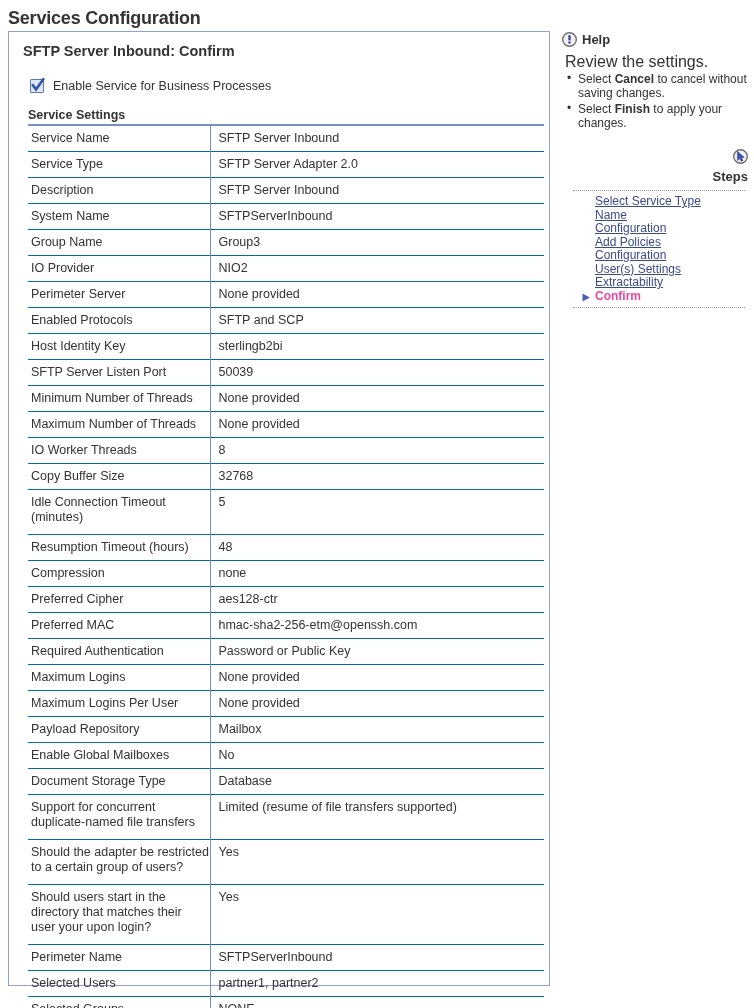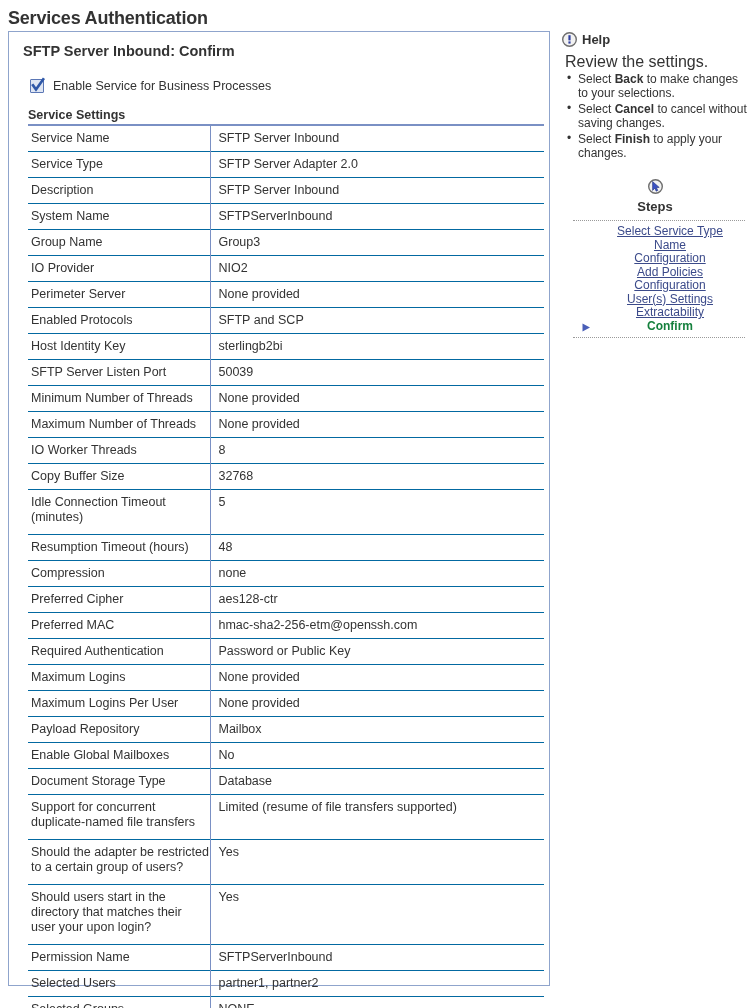--- a/index.html
+++ b/index.html
@@ -95,21 +95,21 @@
   .settings tr.tall td { padding-bottom: 9px; }
 
   
   .sidebar {
     position: absolute;
     left: 562px; top: 32px;
     width: 186px;
   }
   .side-head {
     display: flex;
-    align-items: center;
+    align-items: flex-end;
     gap: 5px;
     font-size: 13px;
     font-weight: bold;
     color: #333333;
   }
   .side-head .ico { flex: 0 0 auto; display: block; }
   .help-text {
     font-size: 16px;
     color: #333333;
     margin: 8px 0 0 3px;
@@ -136,51 +136,50 @@
   }
   .help-list b { font-weight: bold; }
 
   .steps-head { margin-top: 19px; flex-direction: column; }
   .steps-box {
     margin: 6px 0 0 11px;
     width: 172px;
     border-top: 1px dotted #9a9a9a;
     border-bottom: 1px dotted #9a9a9a;
     padding: 4px 0 4px 0;
-    text-align: center;
   }
   .step {
     font-size: 12px;
     line-height: 13.5px;
     padding: 0 0 0 22px;
     position: relative;
     color: #3b4a8a;
     white-space: nowrap;
   }
   .step a {
     color: #3b4a8a;
     text-decoration: underline;
     cursor: pointer;
   }
   .step.current {
-    color: #15803d;
+    color: #ec4899;
     font-weight: bold;
   }
   .step .marker {
     position: absolute;
     left: 9px; top: 2px;
     width: 9px; height: 9px;
   }
 </style>
 </head>
 <body>
 
 <div id="root">
 
-  <div class="page-title">Services Authentication</div>
+  <div class="page-title">Services Configuration</div>
 
   <div class="panel">
 
     <div class="panel-title">SFTP Server Inbound: Confirm</div>
 
     <div class="check-row">
       <span class="checkbox">
         <svg width="16" height="18" viewBox="0 0 16 18" aria-hidden="true">
           <path d="M3 8.2 L6 12.4 L13.2 2.4" fill="none" stroke="#2f58a8" stroke-width="2.6" stroke-linecap="square"></path>
         </svg>
@@ -298,21 +297,21 @@
           </tr>
           <tr class="tall">
             <td class="k">Should the adapter be restricted to a certain group of users?</td>
             <td class="v">Yes</td>
           </tr>
           <tr class="tall">
             <td class="k">Should users start in the directory that matches their user your upon login?</td>
             <td class="v">Yes</td>
           </tr>
           <tr>
-            <td class="k">Permission Name</td>
+            <td class="k">Perimeter Name</td>
             <td class="v">SFTPServerInbound</td>
           </tr>
           <tr>
             <td class="k">Selected Users</td>
             <td class="v">partner1, partner2</td>
           </tr>
           <tr>
             <td class="k">Selected Groups</td>
             <td class="v">NONE</td>
           </tr>
@@ -327,21 +326,20 @@
       <svg class="ico" width="15" height="15" viewBox="0 0 15 15">
         <circle cx="7.5" cy="7.5" r="6.8" fill="#f2f2f2" stroke="#6e6e6e" stroke-width="1.4"></circle>
         <rect x="6.4" y="3.2" width="2.2" height="5.2" fill="#2f3fa0"></rect>
         <rect x="6.4" y="9.4" width="2.2" height="2.2" fill="#2f3fa0"></rect>
       </svg>
       <span>Help</span>
     </div>
 
     <div class="help-text">Review the settings.</div>
     <ul class="help-list" id="help-list">
-        <li><span>Select </span><b>Back</b><span> to make changes to your selections.</span></li>
         <li><span>Select </span><b>Cancel</b><span> to cancel without saving changes.</span></li>
         <li><span>Select </span><b>Finish</b><span> to apply your changes.</span></li>
       </ul>
 
     <div class="side-head steps-head">
       <svg class="ico" width="15" height="15" viewBox="0 0 15 15">
         <circle cx="7.5" cy="7.5" r="6.8" fill="#f2f2f2" stroke="#6e6e6e" stroke-width="1.4"></circle>
         <path d="M4.6 2.6 L4.6 11.4 L6.8 9.2 L8.2 12.2 L9.8 11.4 L8.4 8.6 L11.2 8.4 Z" fill="#3b52c4" stroke="#22307a" stroke-width="0.6"></path>
       </svg>
       <span>Steps</span>

